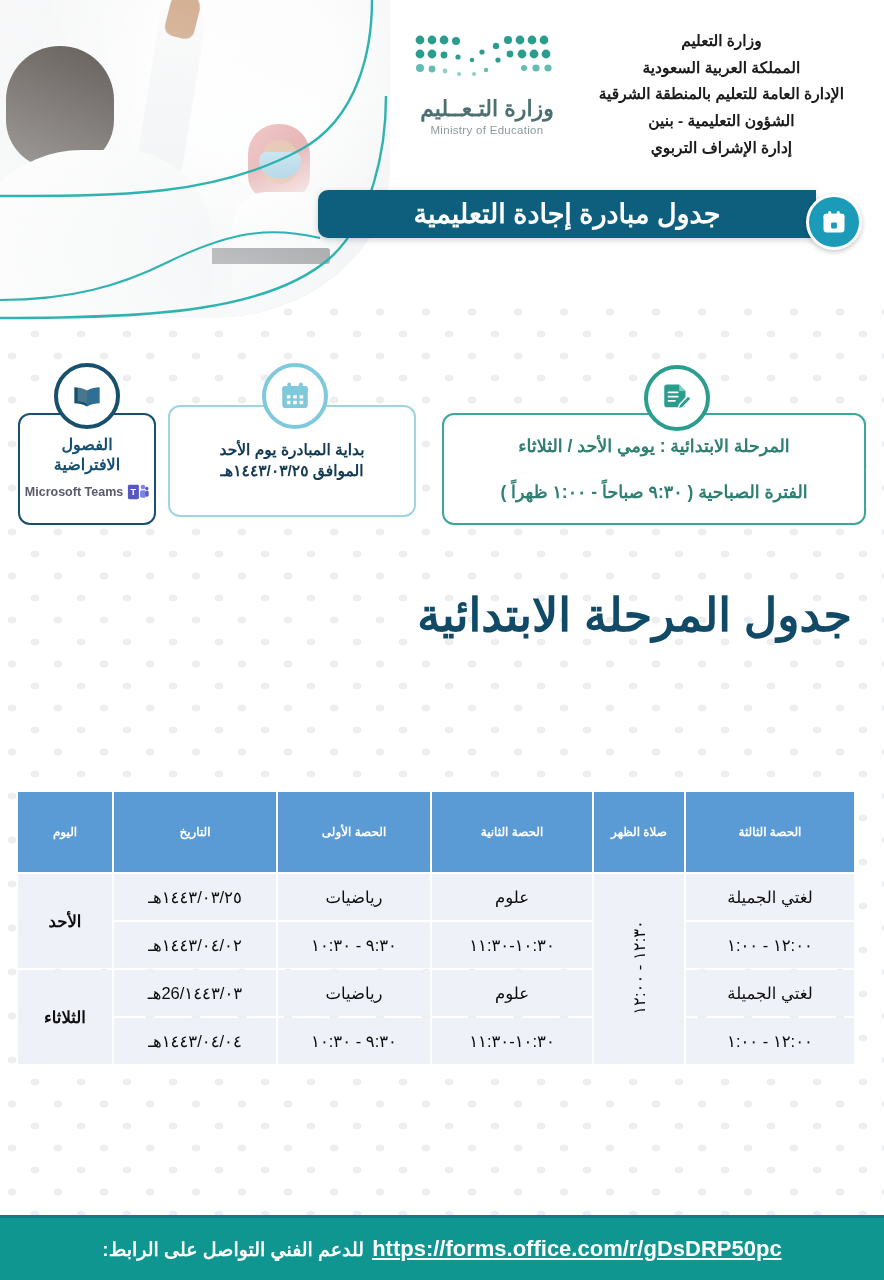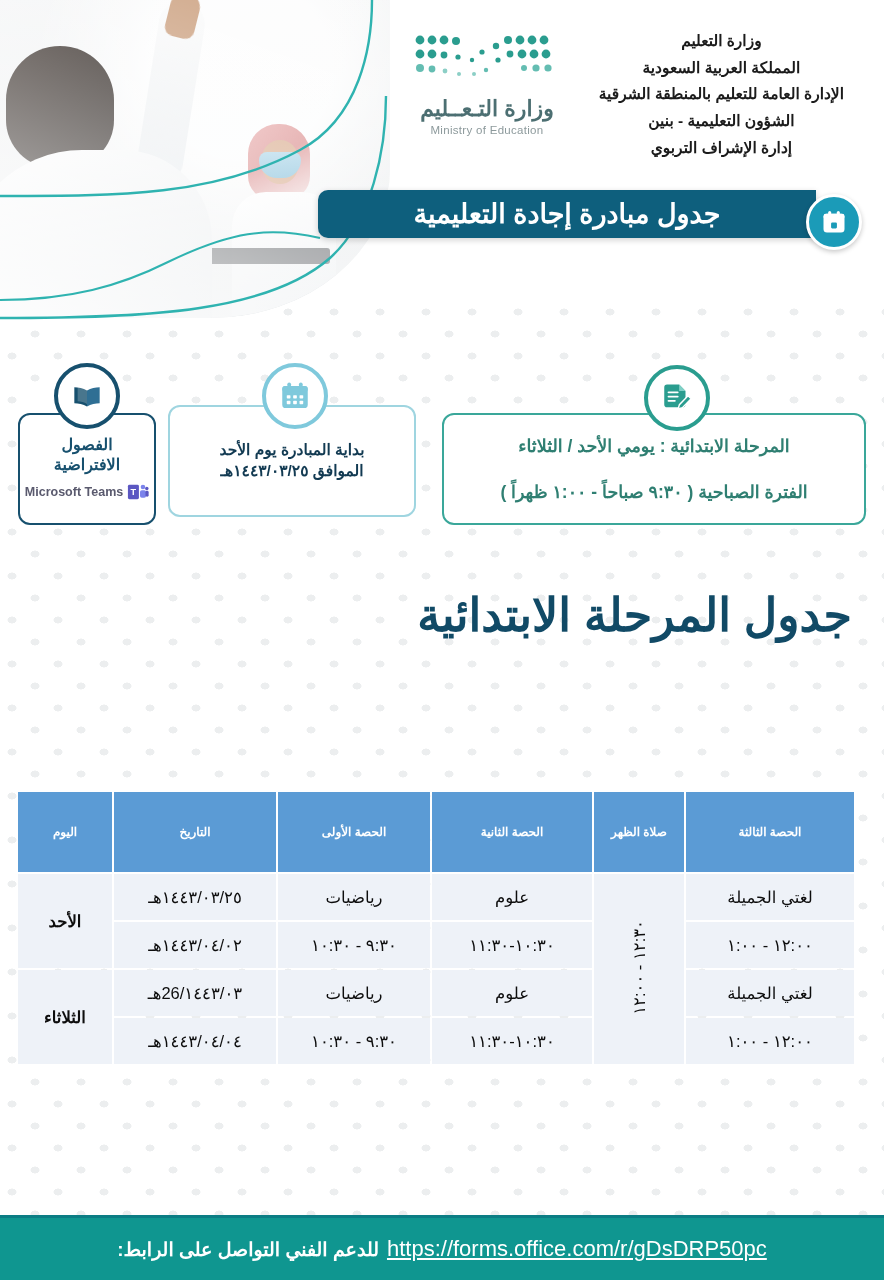--- a/index.html
+++ b/index.html
@@ -351,21 +351,21 @@
   }
   .footer-label {
     color:#ffffff;
     font-size:19px;
     font-weight:600;
     white-space:nowrap;
   }
   .footer-link {
     color:#ffffff;
     font-size:22px;
-    font-weight:400;
+    font-weight:700;
     text-decoration:underline;
     direction:ltr;
     white-space:nowrap;
   }
   .footer-top-rule {
     position:absolute;
     left:0; bottom:62px;
     width:884px; height:3px;
     background:#0b7d84;
     z-index:5;

